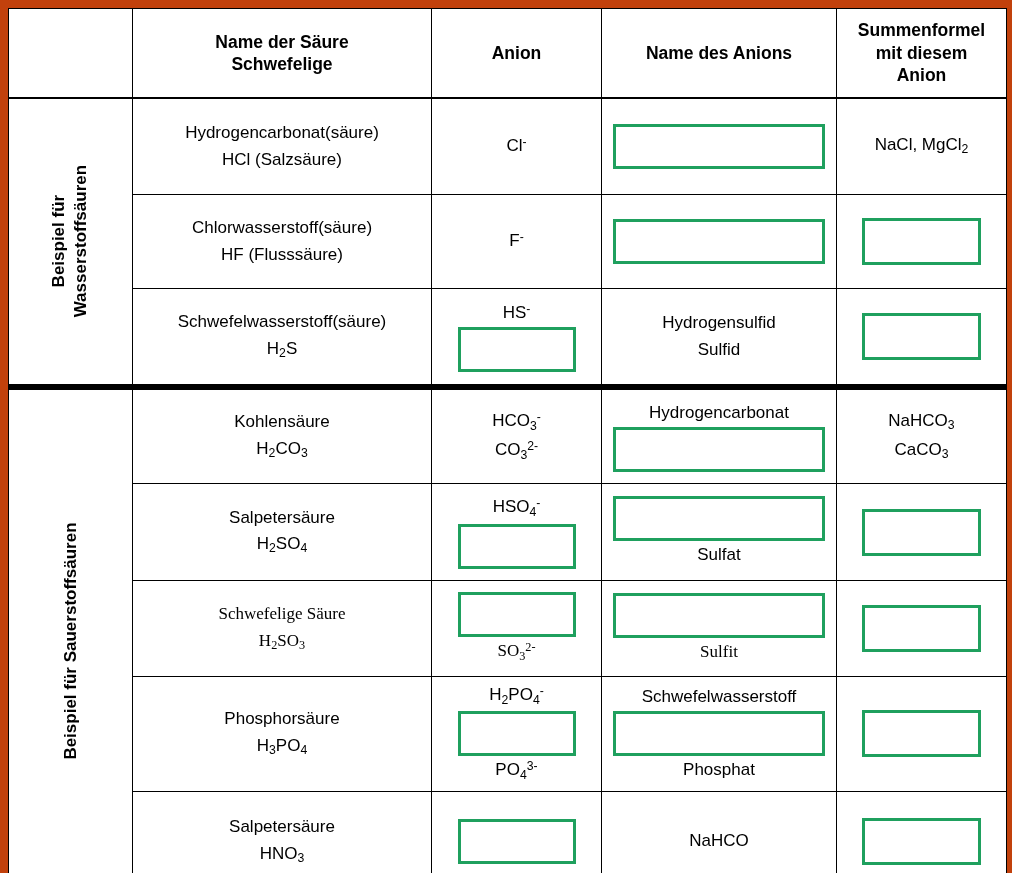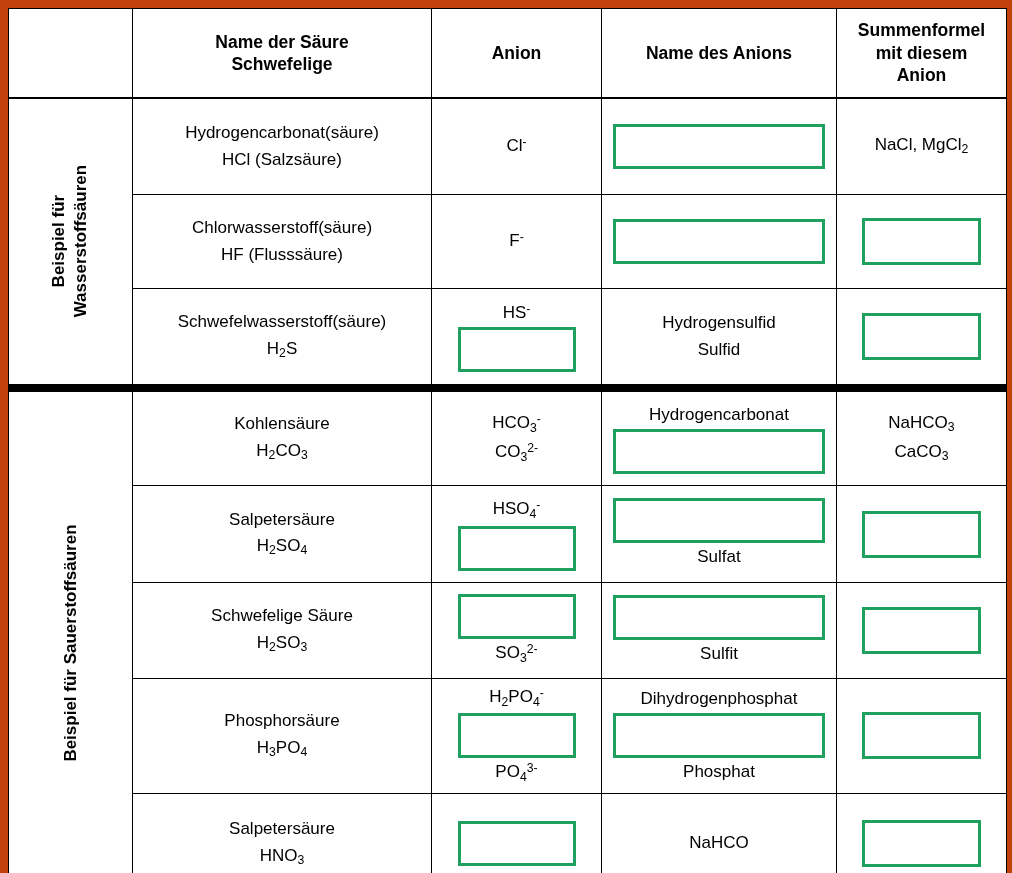--- a/index.html
+++ b/index.html
@@ -108,26 +108,26 @@
   .gbox.anion   { width: 118px; height: 45px; }
   .gbox.name    { width: 212px; height: 45px; }
   .gbox.salt    { width: 119px; height: 47px; }
 
   
   tr.r1 td { height: 95px; }
   tr.r2 td { height: 93px; }
   tr.r3 td { height: 95px; }
   tr.r4 td { height: 93px; }
   tr.r5 td { height: 96px; }
-  tr.r6 td { height: 95px; }
+  tr.r6 td { height: 95px; font-family: Liberation Serif, serif; }
   tr.r7 td { height: 100px; }
   tr.r8 td { height: 100px; }
 
   
-  tr.sec-start td { border-top: 8px solid #000000; }
+  tr.sec-start td { border-top: 6px solid #000000; }
 </style>
 </head>
 <body>
 
 <div id="sheet">
 
   <table class="acid-table">
     <colgroup>
       <col class="c-side">
         <col class="c-acid">
@@ -325,21 +325,21 @@
           </td>
           <td class="cell">
             <div class="stack">
               <div class="txt">H<sub>2</sub>PO<sub>4</sub><sup>-</sup></div>
               <div class="gbox anion"></div>
               <div class="txt">PO<sub>4</sub><sup>3-</sup></div>
             </div>
           </td>
           <td class="cell">
             <div class="stack">
-              <div class="txt">Dihydrogenphosphat</div>
+              <div class="txt">Schwefelwasserstoff</div>
               <div class="gbox name"></div>
               <div class="txt">Phosphat</div>
             </div>
           </td>
           <td class="cell">
             <div class="stack">
               <div class="gbox salt"></div>
             </div>
           </td>
         </tr>

